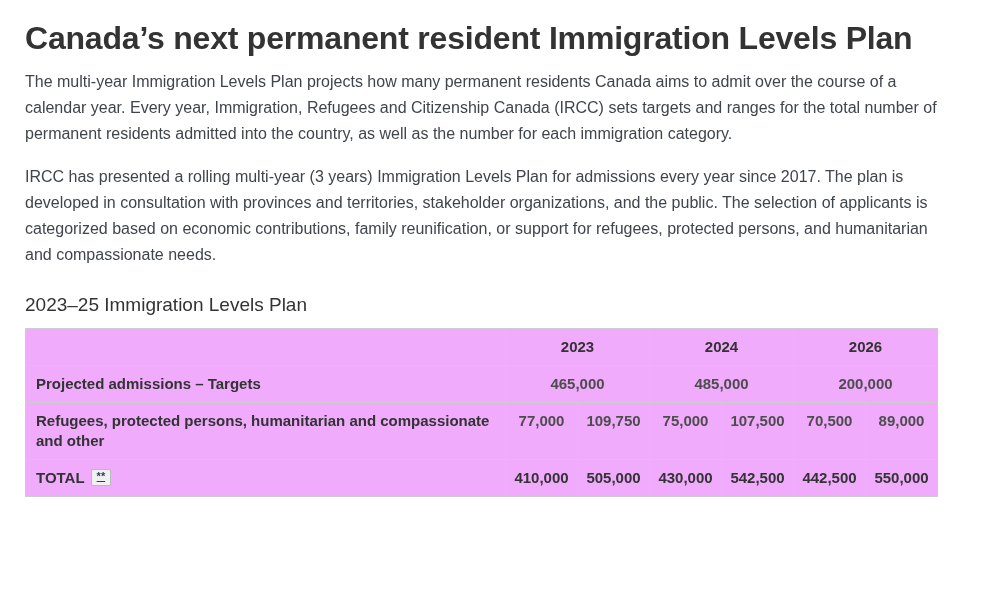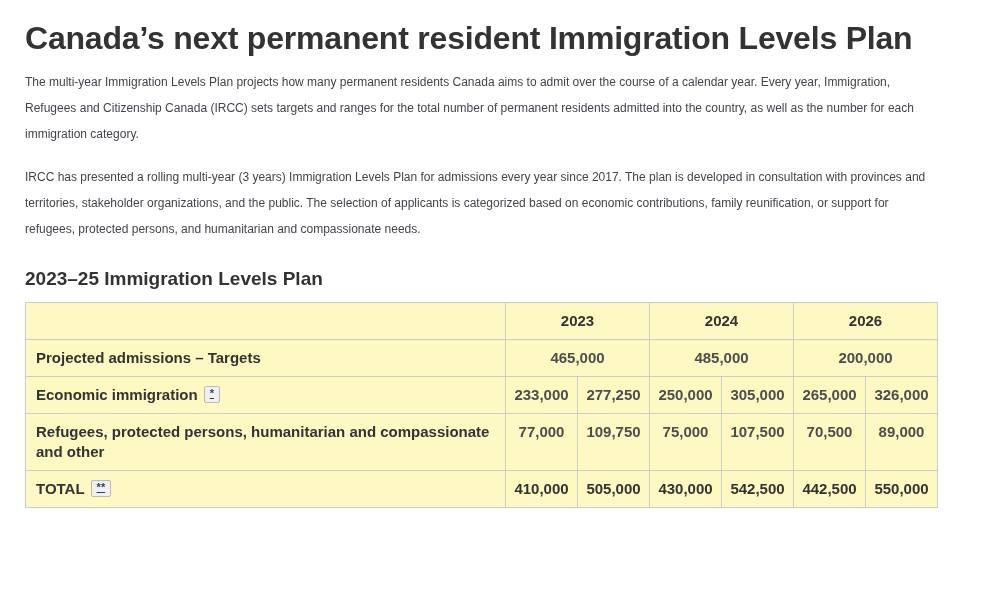--- a/index.html
+++ b/index.html
@@ -22,42 +22,42 @@
   }
   h1.page-title {
     font-size: 32px;
     font-weight: 700;
     color: #333;
     margin: 19px 0 12px 0;
     line-height: 1.15;
     letter-spacing: -0.2px;
   }
   p.body-text {
-    font-size: 12px;
+    font-size: 16px;
     line-height: 26px;
     color: #40454b;
     margin: 0 0 17px 0;
   }
   h2.section-heading {
     font-size: 19px;
-    font-weight: 700;
+    font-weight: 400;
     color: #333;
     margin: 26px 0 12px 0;
   }
   table.levels-table {
     border-collapse: collapse;
     width: 912px;
     table-layout: fixed;
   }
   .levels-table th, .levels-table td {
     border: 1px solid #cccccc;
     vertical-align: top;
     font-size: 15px;
     line-height: 20px;
-    background: #fef9c3;
+    background: #f0abfc;
   }
   .levels-table .label-cell {
     text-align: left;
     font-weight: 700;
     color: #333;
     padding: 8px 10px;
   }
   .levels-table .year-cell,
   .levels-table .range-cell {
     text-align: center;
@@ -123,31 +123,20 @@
       </tr>
 
       <tr>
         <th class="label-cell">Projected admissions – Targets</th>
         <td class="num-cell" colspan="2">465,000</td>
         <td class="num-cell" colspan="2">485,000</td>
         <td class="num-cell" colspan="2">200,000</td>
       </tr>
 
 
-      <tr>
-        <th class="label-cell">
-          <span>Economic immigration</span><button class="footnote-btn">*</button>
-        </th>
-        <td class="num-cell">233,000</td>
-        <td class="num-cell">277,250</td>
-        <td class="num-cell">250,000</td>
-        <td class="num-cell">305,000</td>
-        <td class="num-cell">265,000</td>
-        <td class="num-cell">326,000</td>
-      </tr>
 
 
       <tr>
         <th class="label-cell">Refugees, protected persons, humanitarian and compassionate and other</th>
         <td class="num-cell">77,000</td>
         <td class="num-cell">109,750</td>
         <td class="num-cell">75,000</td>
         <td class="num-cell">107,500</td>
         <td class="num-cell">70,500</td>
         <td class="num-cell">89,000</td>

